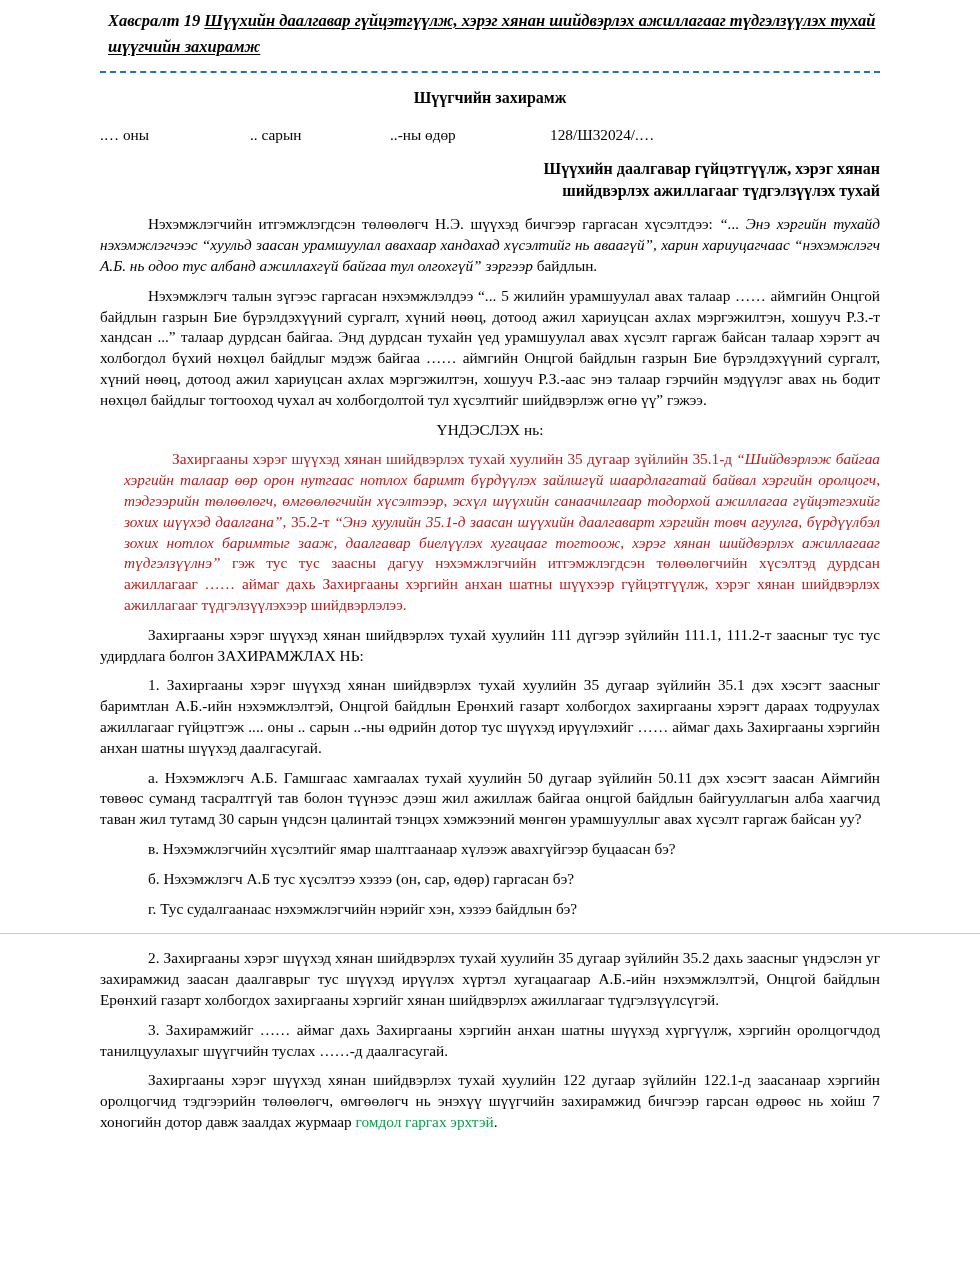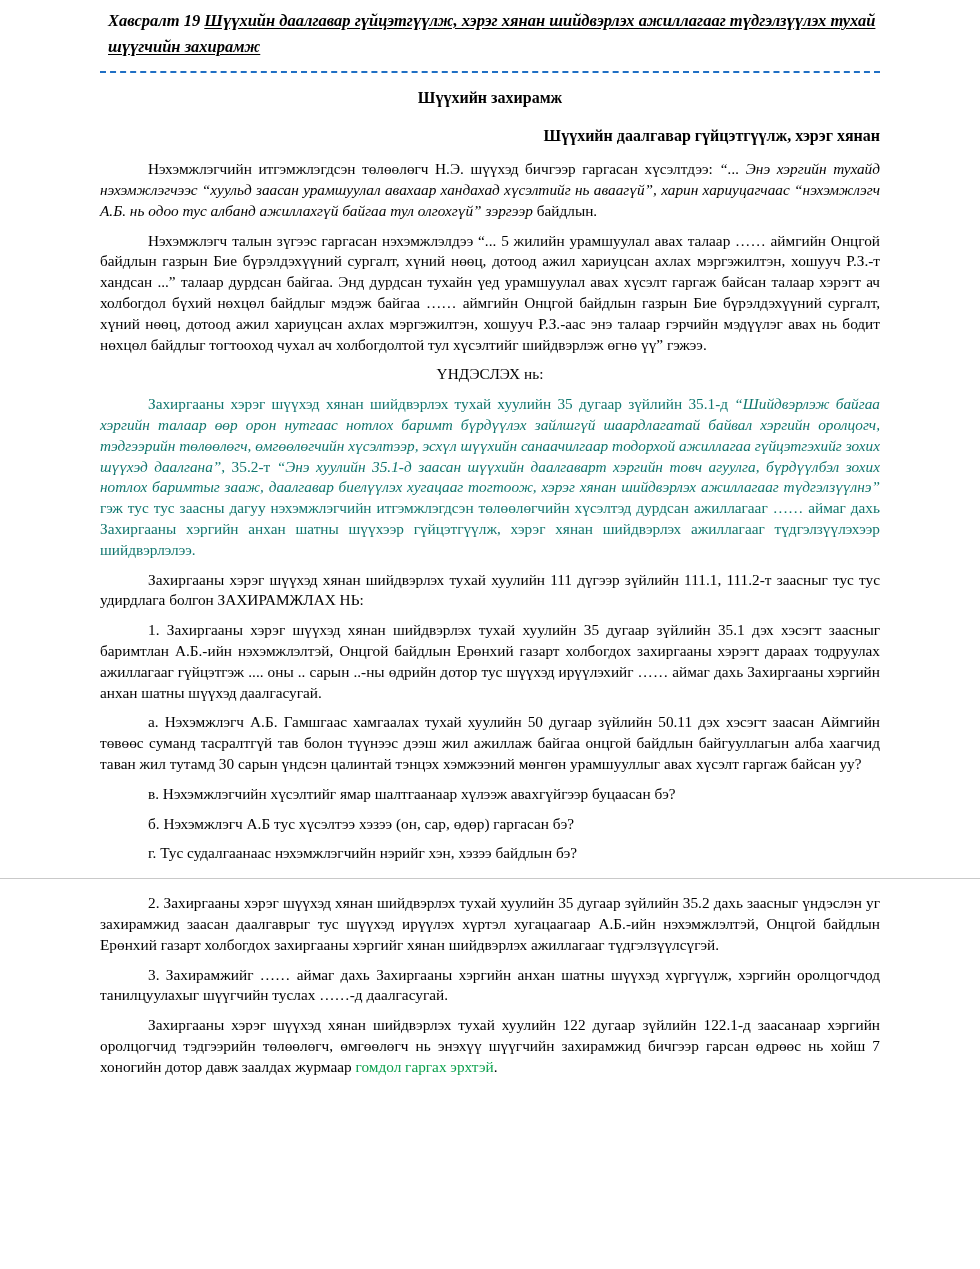--- a/index.html
+++ b/index.html
@@ -101,42 +101,50 @@
   p.center-line {
     margin: 9px 0 9px 0;
     text-align: center;
     text-indent: 0;
   }
 
   .green { color: #0BA04C; }
   .it { font-style: italic; }
 
   p.para.green-block {
-    color: #0f766e;
+    color: #b91c1c;
+    margin-left: 24px;
   }
 </style>
 </head>
 <body>
 
 <div class="page">
 
   <div class="doc-heading">
     <span class="annex-label">Хавсралт 19</span>
     <span class="annex-title">Шүүхийн даалгавар гүйцэтгүүлж, хэрэг хянан шийдвэрлэх ажиллагааг түдгэлзүүлэх тухай шүүгчийн захирамж</span>
   </div>
 
   <hr class="rule-dashed">
 
   <div class="body-wrap">
 
-    <div class="center-title">Шүүхийн захирамж</div>
+    <div class="center-title">Шүүгчийн захирамж</div>
 
+    <div class="date-row">
+      <span class="d-year">.… оны</span>
+      <span class="d-month">.. сарын</span>
+      <span class="d-day">..-ны өдөр</span>
+      <span class="d-no">128/Ш32024/.…</span>
+    </div>
 
     <div class="subject-title">
       <div>Шүүхийн даалгавар гүйцэтгүүлж, хэрэг хянан</div>
+      <div>шийдвэрлэх ажиллагааг түдгэлзүүлэх тухай</div>
     </div>
 
 
 
     <p class="para"><span>Нэхэмжлэгчийн итгэмжлэгдсэн төлөөлөгч Н.Э. шүүхэд бичгээр гаргасан хүсэлтдээ: </span><span class="it">“... Энэ хэргийн тухайд нэхэмжлэгчээс “хуульд заасан урамшуулал авахаар хандахад хүсэлтийг нь аваагүй”, харин хариуцагчаас “нэхэмжлэгч А.Б. нь одоо тус албанд ажиллахгүй байгаа тул олгохгүй” зэргээр</span><span> байдлын.</span></p>
 
     <p class="para">Нэхэмжлэгч талын зүгээс гаргасан нэхэмжлэлдээ “... 5 жилийн урамшуулал авах талаар …… аймгийн Онцгой байдлын газрын Бие бүрэлдэхүүний сургалт, хүний нөөц, дотоод ажил хариуцсан ахлах мэргэжилтэн, хошууч Р.З.-т хандсан ...” талаар дурдсан байгаа. Энд дурдсан тухайн үед урамшуулал авах хүсэлт гаргаж байсан талаар хэрэгт ач холбогдол бүхий нөхцөл байдлыг мэдэж байгаа …… аймгийн Онцгой байдлын газрын Бие бүрэлдэхүүний сургалт, хүний нөөц, дотоод ажил хариуцсан ахлах мэргэжилтэн, хошууч Р.З.-аас энэ талаар гэрчийн мэдүүлэг авах нь бодит нөхцөл байдлыг тогтооход чухал ач холбогдолтой тул хүсэлтийг шийдвэрлэж өгнө үү” гэжээ.</p>
 
     <p class="para center-line">ҮНДЭСЛЭХ нь:</p>
 

